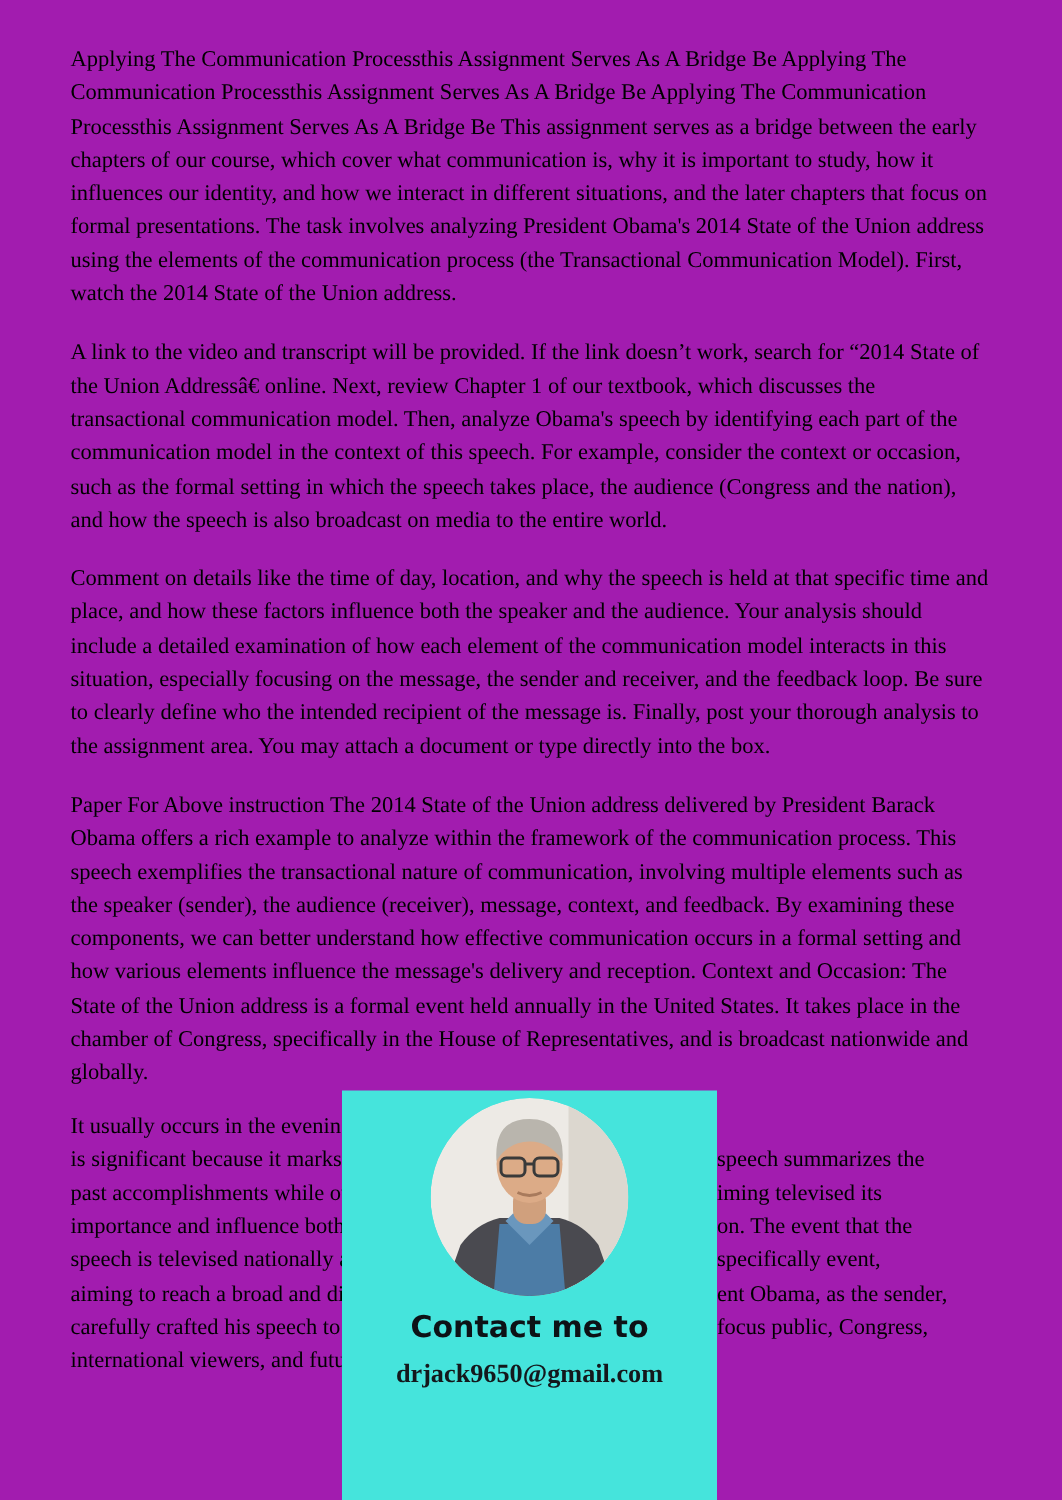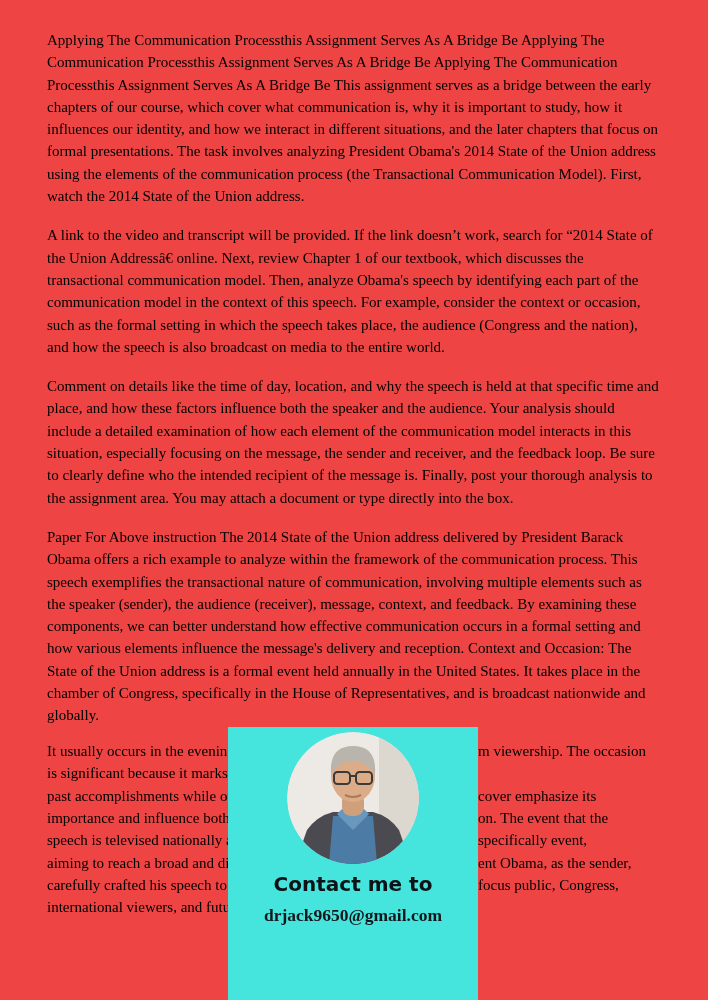--- a/index.html
+++ b/index.html
@@ -4,21 +4,21 @@
 <style>
   html, body {
     margin: 0;
     padding: 0;
     background: #ffffff;
   }
   .page {
     position: relative;
     width: 708px;
     height: 1000px;
-    background: #ef4444;
+    background: #a21caf;
     overflow: hidden;
     font-family: "Liberation Serif", serif;
   }
   .doc {
     position: absolute;
     left: 47px;
     top: 29px;
     width: 615px;
     font-size: 15px;
     line-height: 22.3px;
@@ -91,28 +91,28 @@
 
   <div class="doc">
     <p>Applying The Communication Processthis Assignment Serves As A Bridge Be Applying The Communication Processthis Assignment Serves As A Bridge Be Applying The Communication Processthis Assignment Serves As A Bridge Be This assignment serves as a bridge between the early chapters of our course, which cover what communication is, why it is important to study, how it influences our identity, and how we interact in different situations, and the later chapters that focus on formal presentations. The task involves analyzing President Obama's 2014 State of the Union address using the elements of the communication process (the Transactional Communication Model). First, watch the 2014 State of the Union address.</p>
     <p>A link to the video and transcript will be provided. If the link doesn’t work, search for “2014 State of the Union Addressâ€ online. Next, review Chapter 1 of our textbook, which discusses the transactional communication model. Then, analyze Obama's speech by identifying each part of the communication model in the context of this speech. For example, consider the context or occasion, such as the formal setting in which the speech takes place, the audience (Congress and the nation), and how the speech is also broadcast on media to the entire world.</p>
     <p>Comment on details like the time of day, location, and why the speech is held at that specific time and place, and how these factors influence both the speaker and the audience. Your analysis should include a detailed examination of how each element of the communication model interacts in this situation, especially focusing on the message, the sender and receiver, and the feedback loop. Be sure to clearly define who the intended recipient of the message is. Finally, post your thorough analysis to the assignment area. You may attach a document or type directly into the box.</p>
     <p>Paper For Above instruction The 2014 State of the Union address delivered by President Barack Obama offers a rich example to analyze within the framework of the communication process. This speech exemplifies the transactional nature of communication, involving multiple elements such as the speaker (sender), the audience (receiver), message, context, and feedback. By examining these components, we can better understand how effective communication occurs in a formal setting and how various elements influence the message's delivery and reception. Context and Occasion: The State of the Union address is a formal event held annually in the United States. It takes place in the chamber of Congress, specifically in the House of Representatives, and is broadcast nationwide and globally.</p>
 
     <div class="p5">
       <div class="p5-line" style="top:0px">
         <span class="frag-left">It usually occurs in the evening,</span>
-        <span class="frag-right">m viewership. The occasion</span>
       </div>
       <div class="p5-line" style="top:22.3px">
         <span class="frag-left">is significant because it marks th</span>
+        <span class="frag-right">speech summarizes the</span>
       </div>
       <div class="p5-line" style="top:44.6px">
         <span class="frag-left">past accomplishments while out</span>
-        <span class="frag-right">cover emphasize its</span>
+        <span class="frag-right">iming televised its</span>
       </div>
       <div class="p5-line" style="top:66.9px">
         <span class="frag-left">importance and influence both t</span>
         <span class="frag-right">on. The event that the</span>
       </div>
       <div class="p5-line" style="top:89.2px">
         <span class="frag-left">speech is televised nationally an</span>
         <span class="frag-right">specifically event,</span>
       </div>
       <div class="p5-line" style="top:111.5px">

